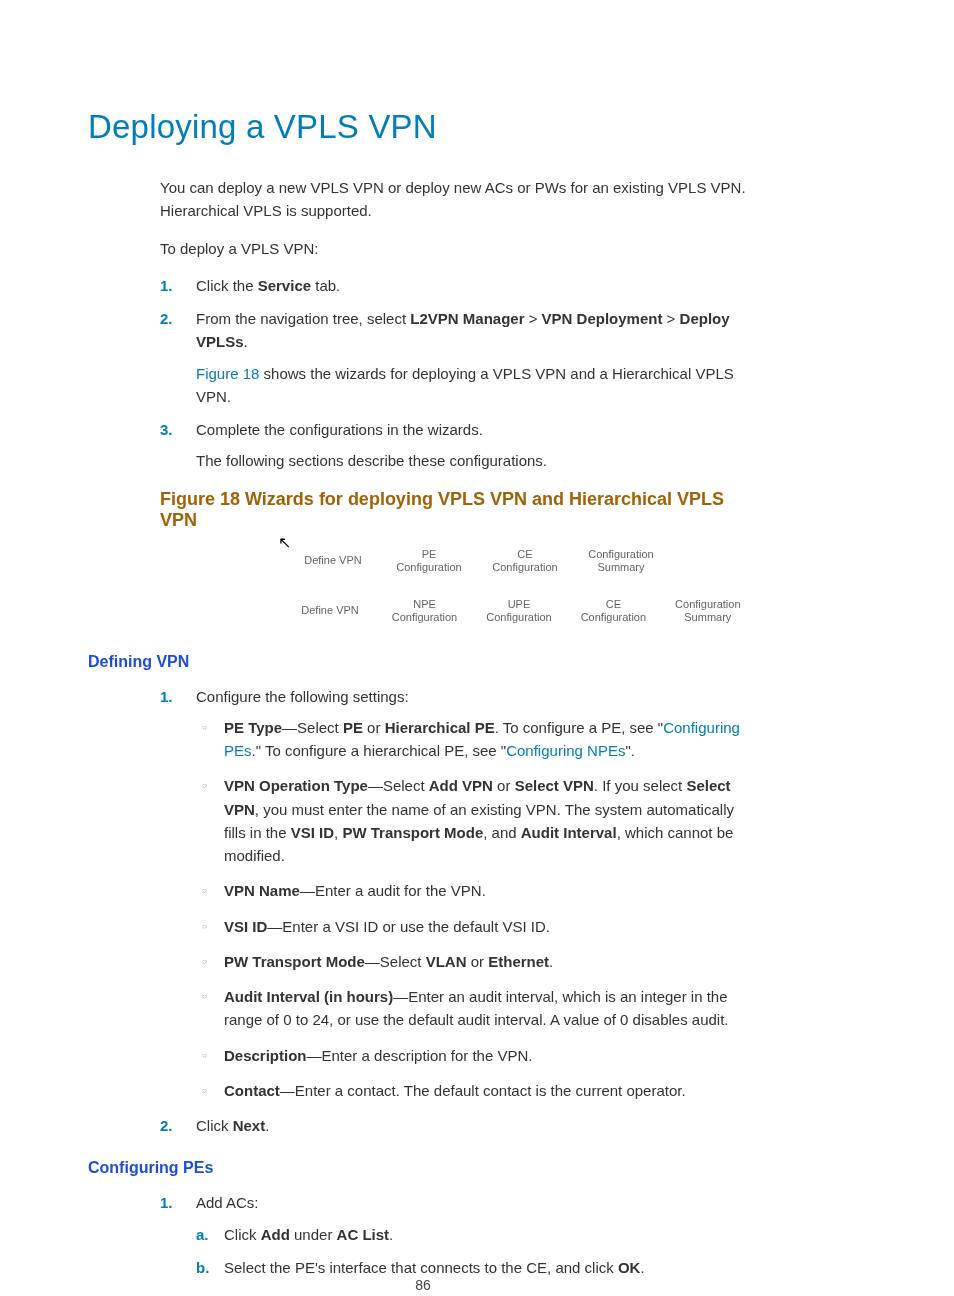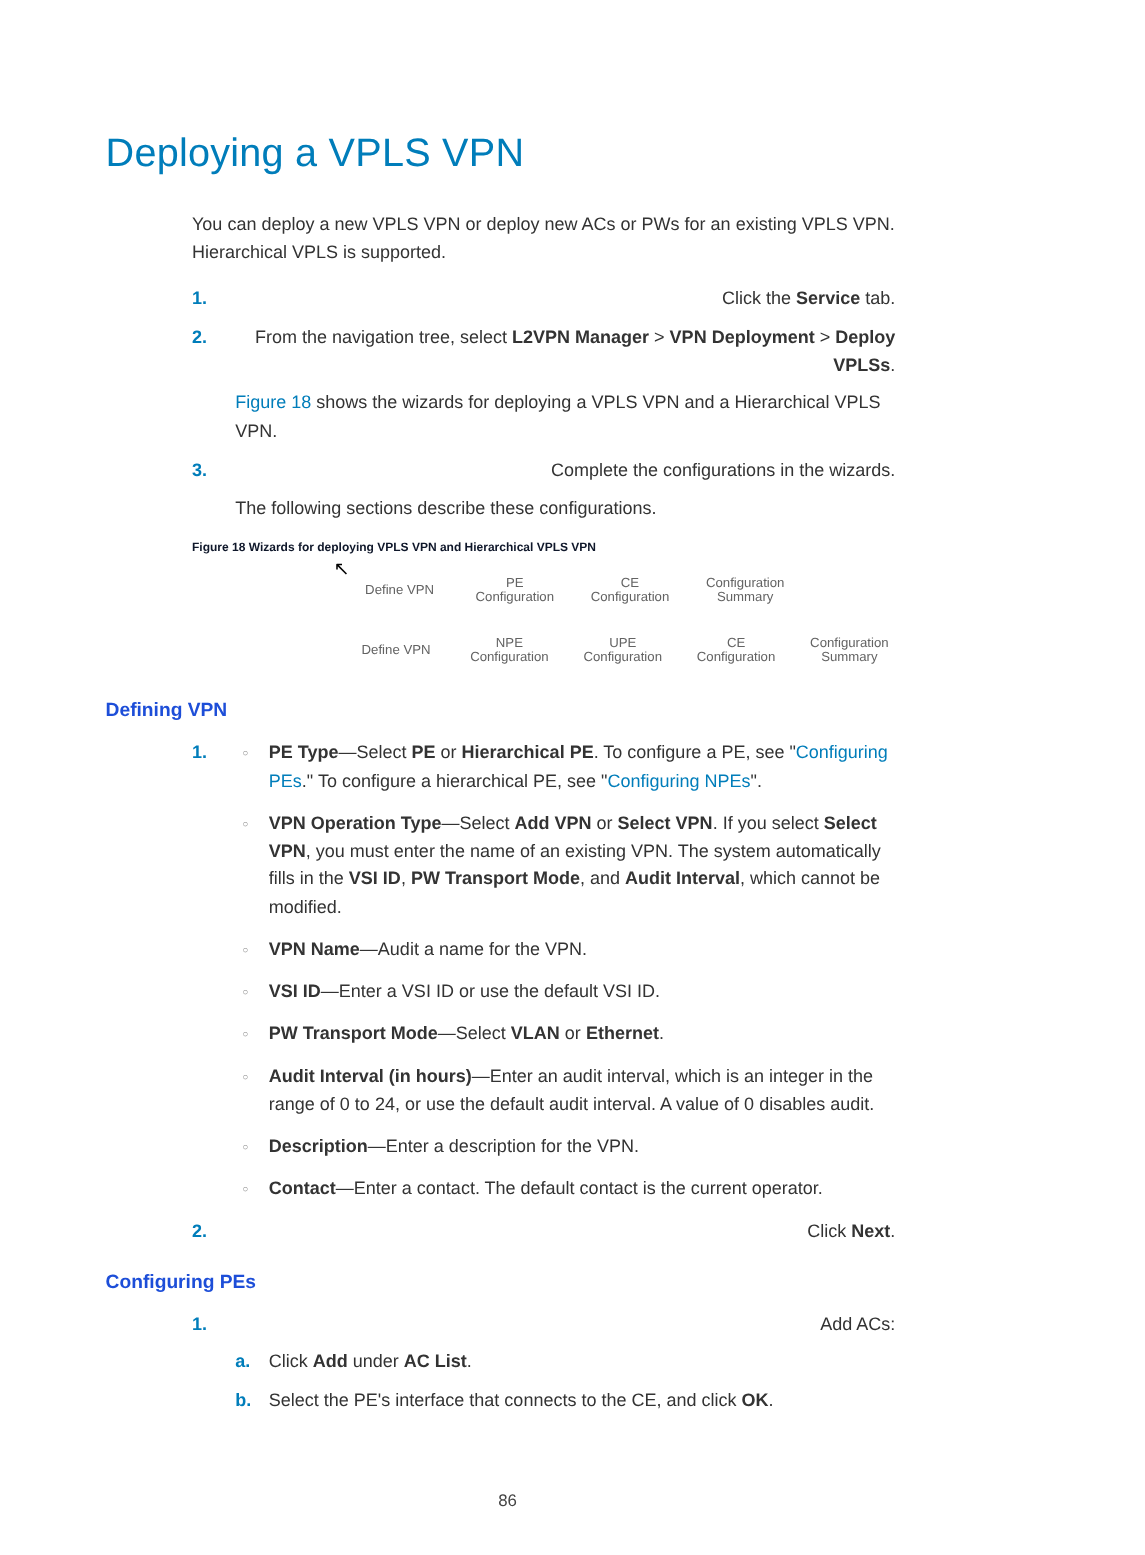--- a/index.html
+++ b/index.html
@@ -47,25 +47,25 @@
   }
   .num-marker {
     position: absolute;
     left: 0;
     top: 0;
     color: #007dba;
     font-weight: 700;
     font-size: 15px;
   }
   .li-body p { margin: 8px 0 0 0; }
-  .li-body p:first-child { margin-top: 0; text-align: right; }
+  .li-body p:first-child { margin-top: 0; }
   .figure-caption {
-    color: #0f172a;
+    color: #a16207;
     font-weight: 700;
-    font-size: 10px;
+    font-size: 18px;
     margin: 16px 0 10px 0;
   }
   .section-h {
     color: #1d4ed8;
     font-weight: 700;
     font-size: 16px;
     margin: 22px 0 14px 0;
   }
   .link { color: #007dba; text-align: right; }
   .b { font-weight: 700; }
@@ -158,20 +158,21 @@
 </style>
 </head>
 <body>
 
 <div class="page">
 
   <h1>Deploying a VPLS VPN</h1>
 
   <div class="body-indent">
     <p>You can deploy a new VPLS VPN or deploy new ACs or PWs for an existing VPLS VPN. Hierarchical VPLS is supported.</p>
+    <p>To deploy a VPLS VPN:</p>
 
     <ol class="main-list">
       <li>
         <span class="num-marker">1.</span>
         <div class="li-body">
           <p>
             <span>Click the </span><span class="b">Service</span><span> tab.</span>
           </p>
         </div>
       </li>
@@ -282,35 +283,36 @@
     </div>
   </div>
 
   <div class="section-h">Defining VPN</div>
 
   <div class="body-indent">
     <ol class="main-list">
       <li>
         <span class="num-marker">1.</span>
         <div class="li-body">
+          <p>Configure the following settings:</p>
           <ul class="sub-list">
 
             <li>
               <span class="circ-marker">○</span>
               <span class="b">PE Type</span><span>—Select </span><span class="b">PE</span><span> or </span><span class="b">Hierarchical PE</span><span>. To configure a PE, see "</span><span class="link">Configuring PEs</span><span>." To configure a hierarchical PE, see "</span><span class="link">Configuring NPEs</span><span>".</span>
             </li>
 
             <li>
               <span class="circ-marker">○</span>
               <span class="b">VPN Operation Type</span><span>—Select </span><span class="b">Add VPN</span><span> or </span><span class="b">Select VPN</span><span>. If you select </span><span class="b">Select VPN</span><span>, you must enter the name of an existing VPN. The system automatically fills in the </span><span class="b">VSI ID</span><span>, </span><span class="b">PW Transport Mode</span><span>, and </span><span class="b">Audit Interval</span><span>, which cannot be modified.</span>
             </li>
 
             <li>
               <span class="circ-marker">○</span>
-              <span class="b">VPN Name</span><span>—Audit a name for the VPN.</span>
+              <span class="b">VPN Name</span><span>—Enter a audit for the VPN.</span>
             </li>
 
             <li>
               <span class="circ-marker">○</span>
               <span class="b">VSI ID</span><span>—Enter a VSI ID or use the default VSI ID.</span>
             </li>
 
             <li>
               <span class="circ-marker">○</span>
               <span class="b">PW Transport Mode</span><span>—Select </span><span class="b">VLAN</span><span> or </span><span class="b">Ethernet</span><span>.</span>

